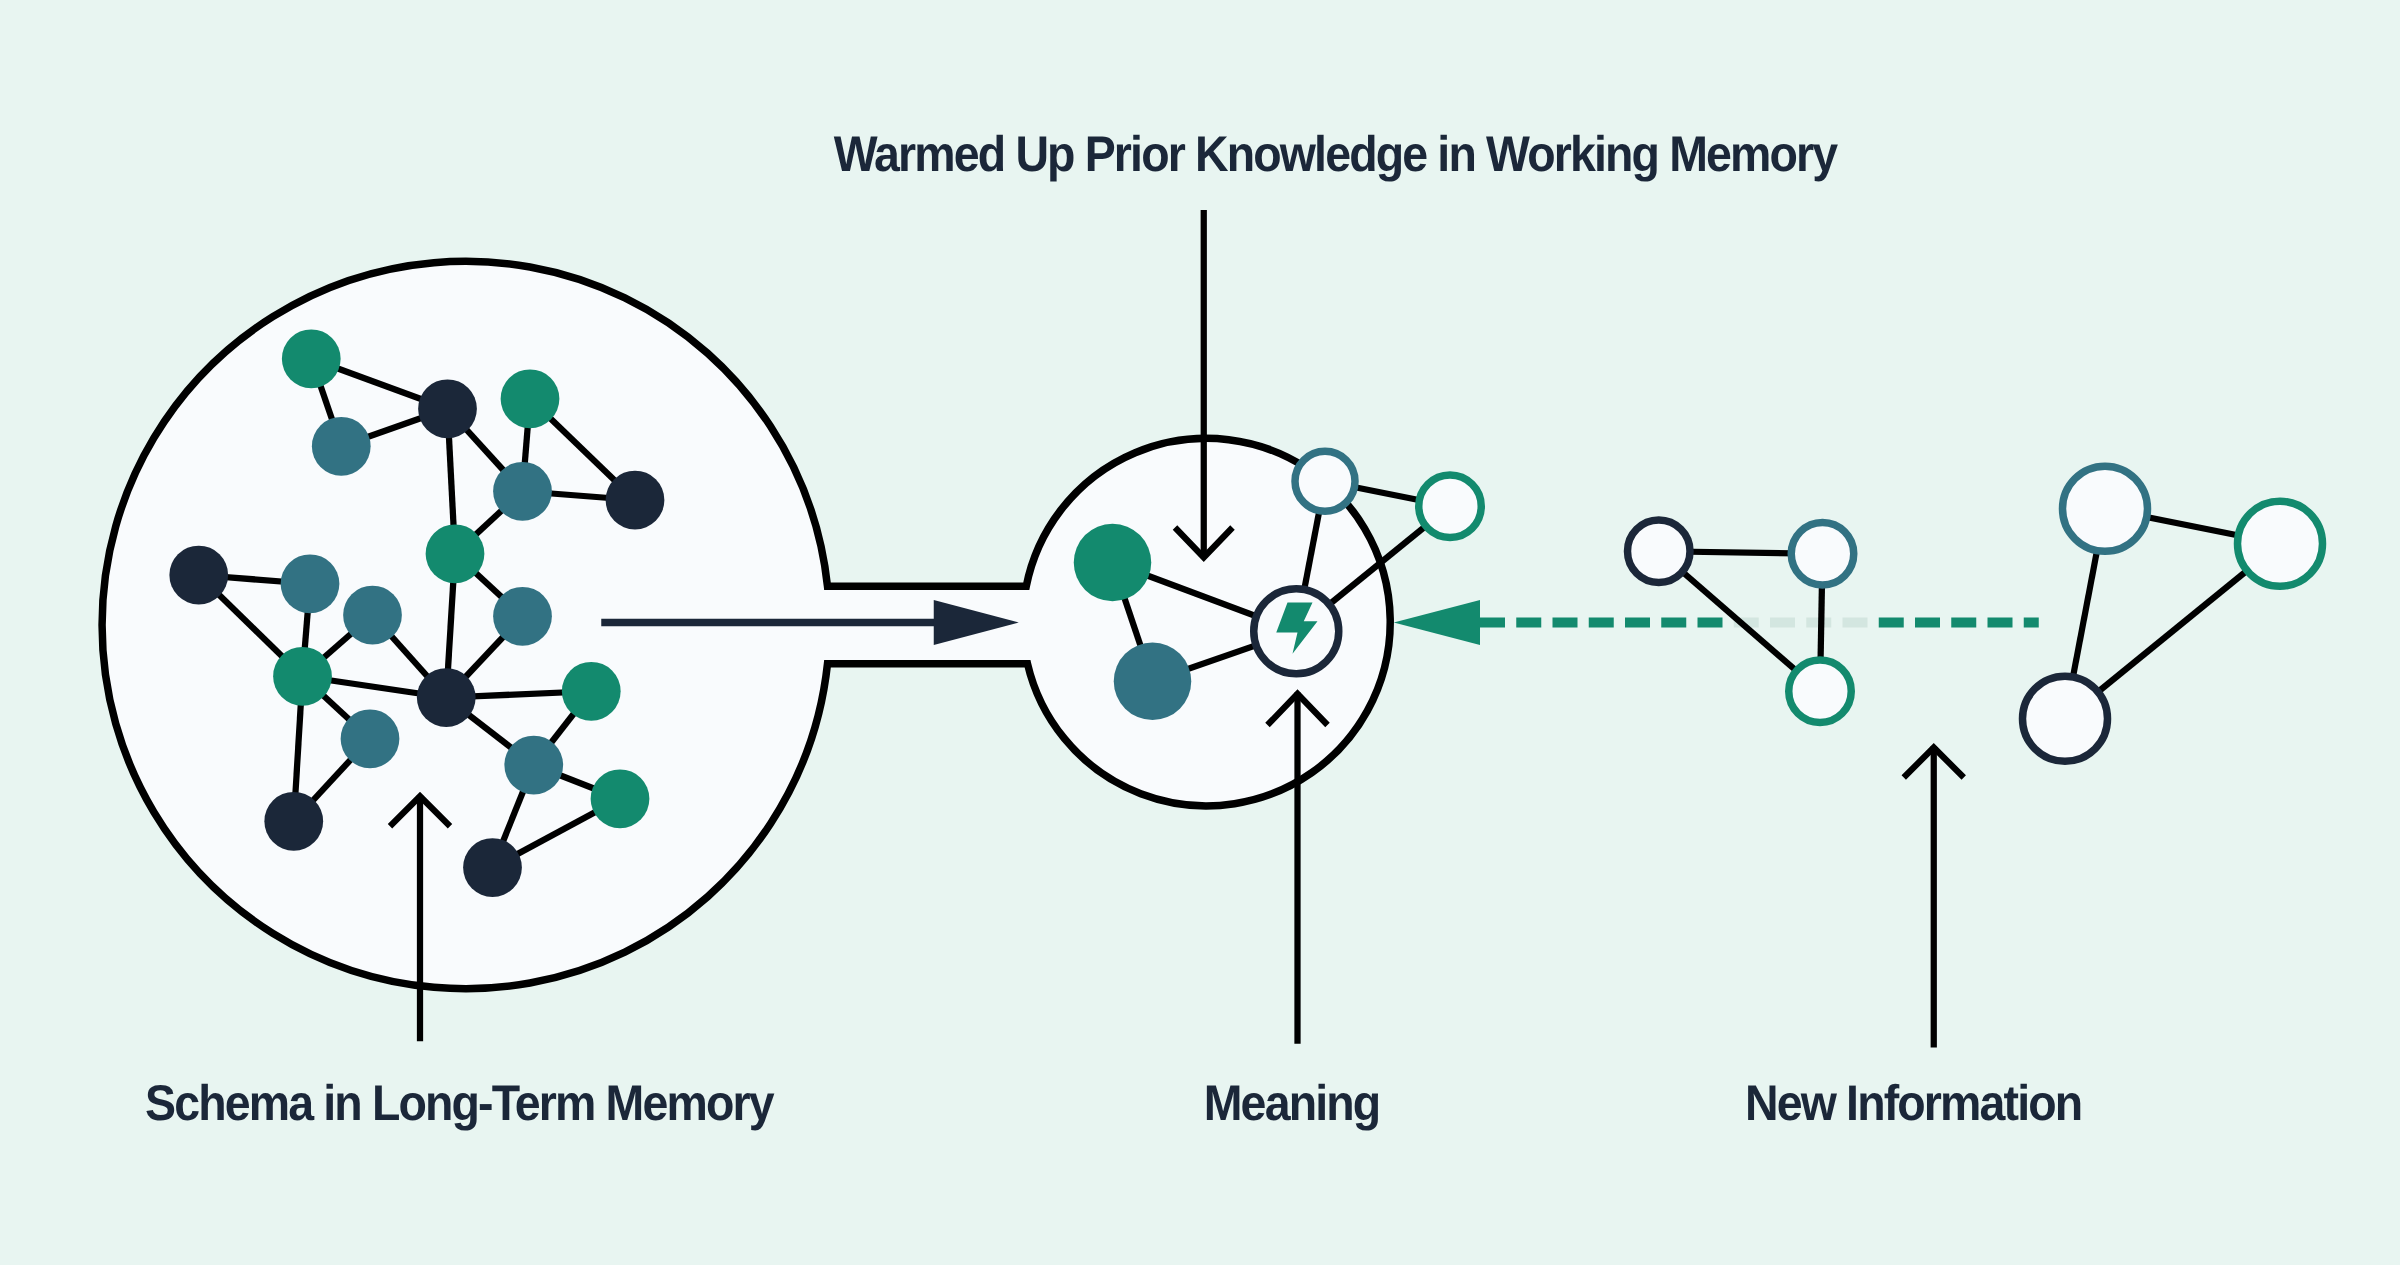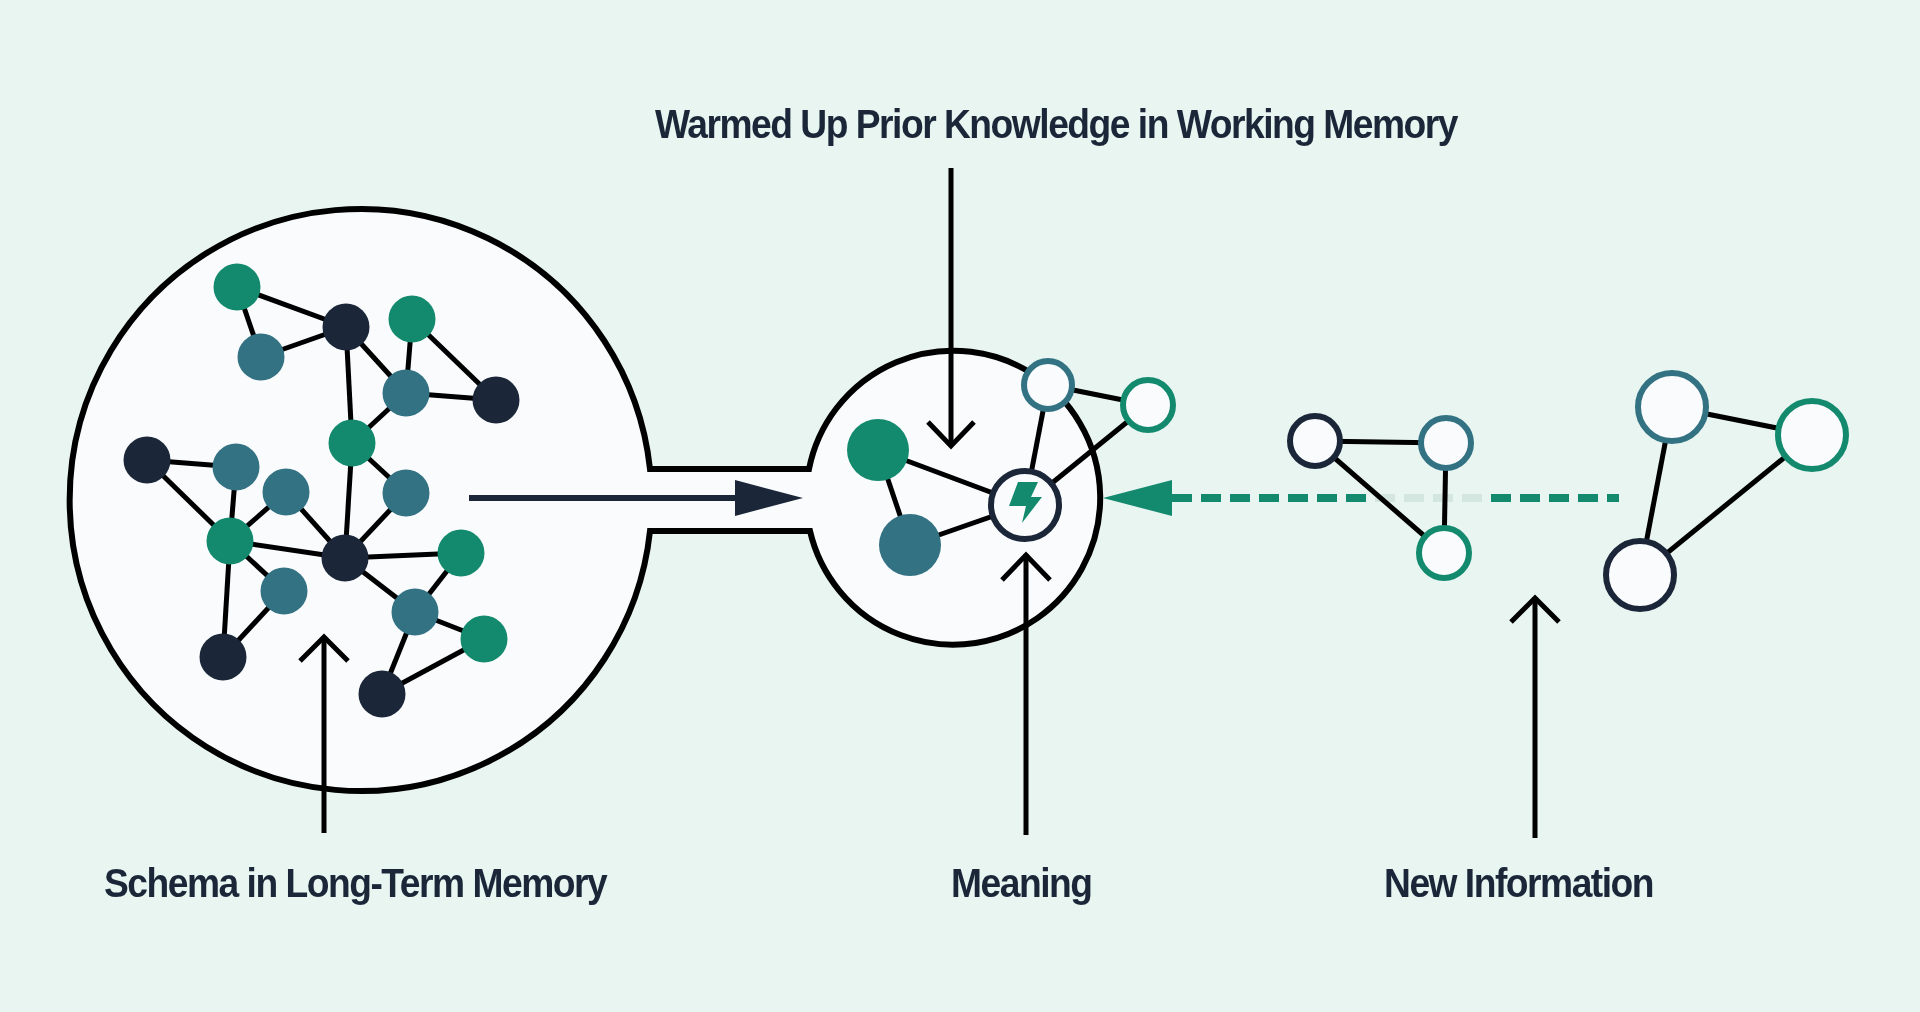--- a/index.html
+++ b/index.html
@@ -1,21 +1,21 @@
 <!DOCTYPE html>
 <html><head>
 <meta charset="utf-8">
 <style>
   html, body { margin: 0; padding: 0; }
   body {
     width: 1920px; height: 1012px; overflow: hidden;
     background: #e8f5f1;
     font-family: "Liberation Sans", "DejaVu Sans", sans-serif;
   }
-  #stage { position: absolute; left: 0; top: 0; width: 1648px; height: 1012px; text-decoration: underline; }
+  #stage { position: absolute; left: 12px; top: 0; width: 1648px; height: 1012px; text-decoration: underline; }
   svg { position: absolute; left: 0; top: 0; }
   .label {
     position: absolute; margin: 0; color: #1b2739;
     font-weight: 700; font-size: 40px; letter-spacing: -1.6px;
     white-space: nowrap; line-height: 1;
   }
   #title-label { left: 655px; top: 104px; transform: scaleX(0.93); transform-origin: left top; }
   #schema-label { left: 104px; top: 863px; transform: scaleX(0.93); transform-origin: left top; }
   #meaning-label { left: 951px; top: 863px; transform: scaleX(0.93); transform-origin: left top; }
   #newinfo-label { left: 1384px; top: 863px; transform: scaleX(0.93); transform-origin: left top; }

